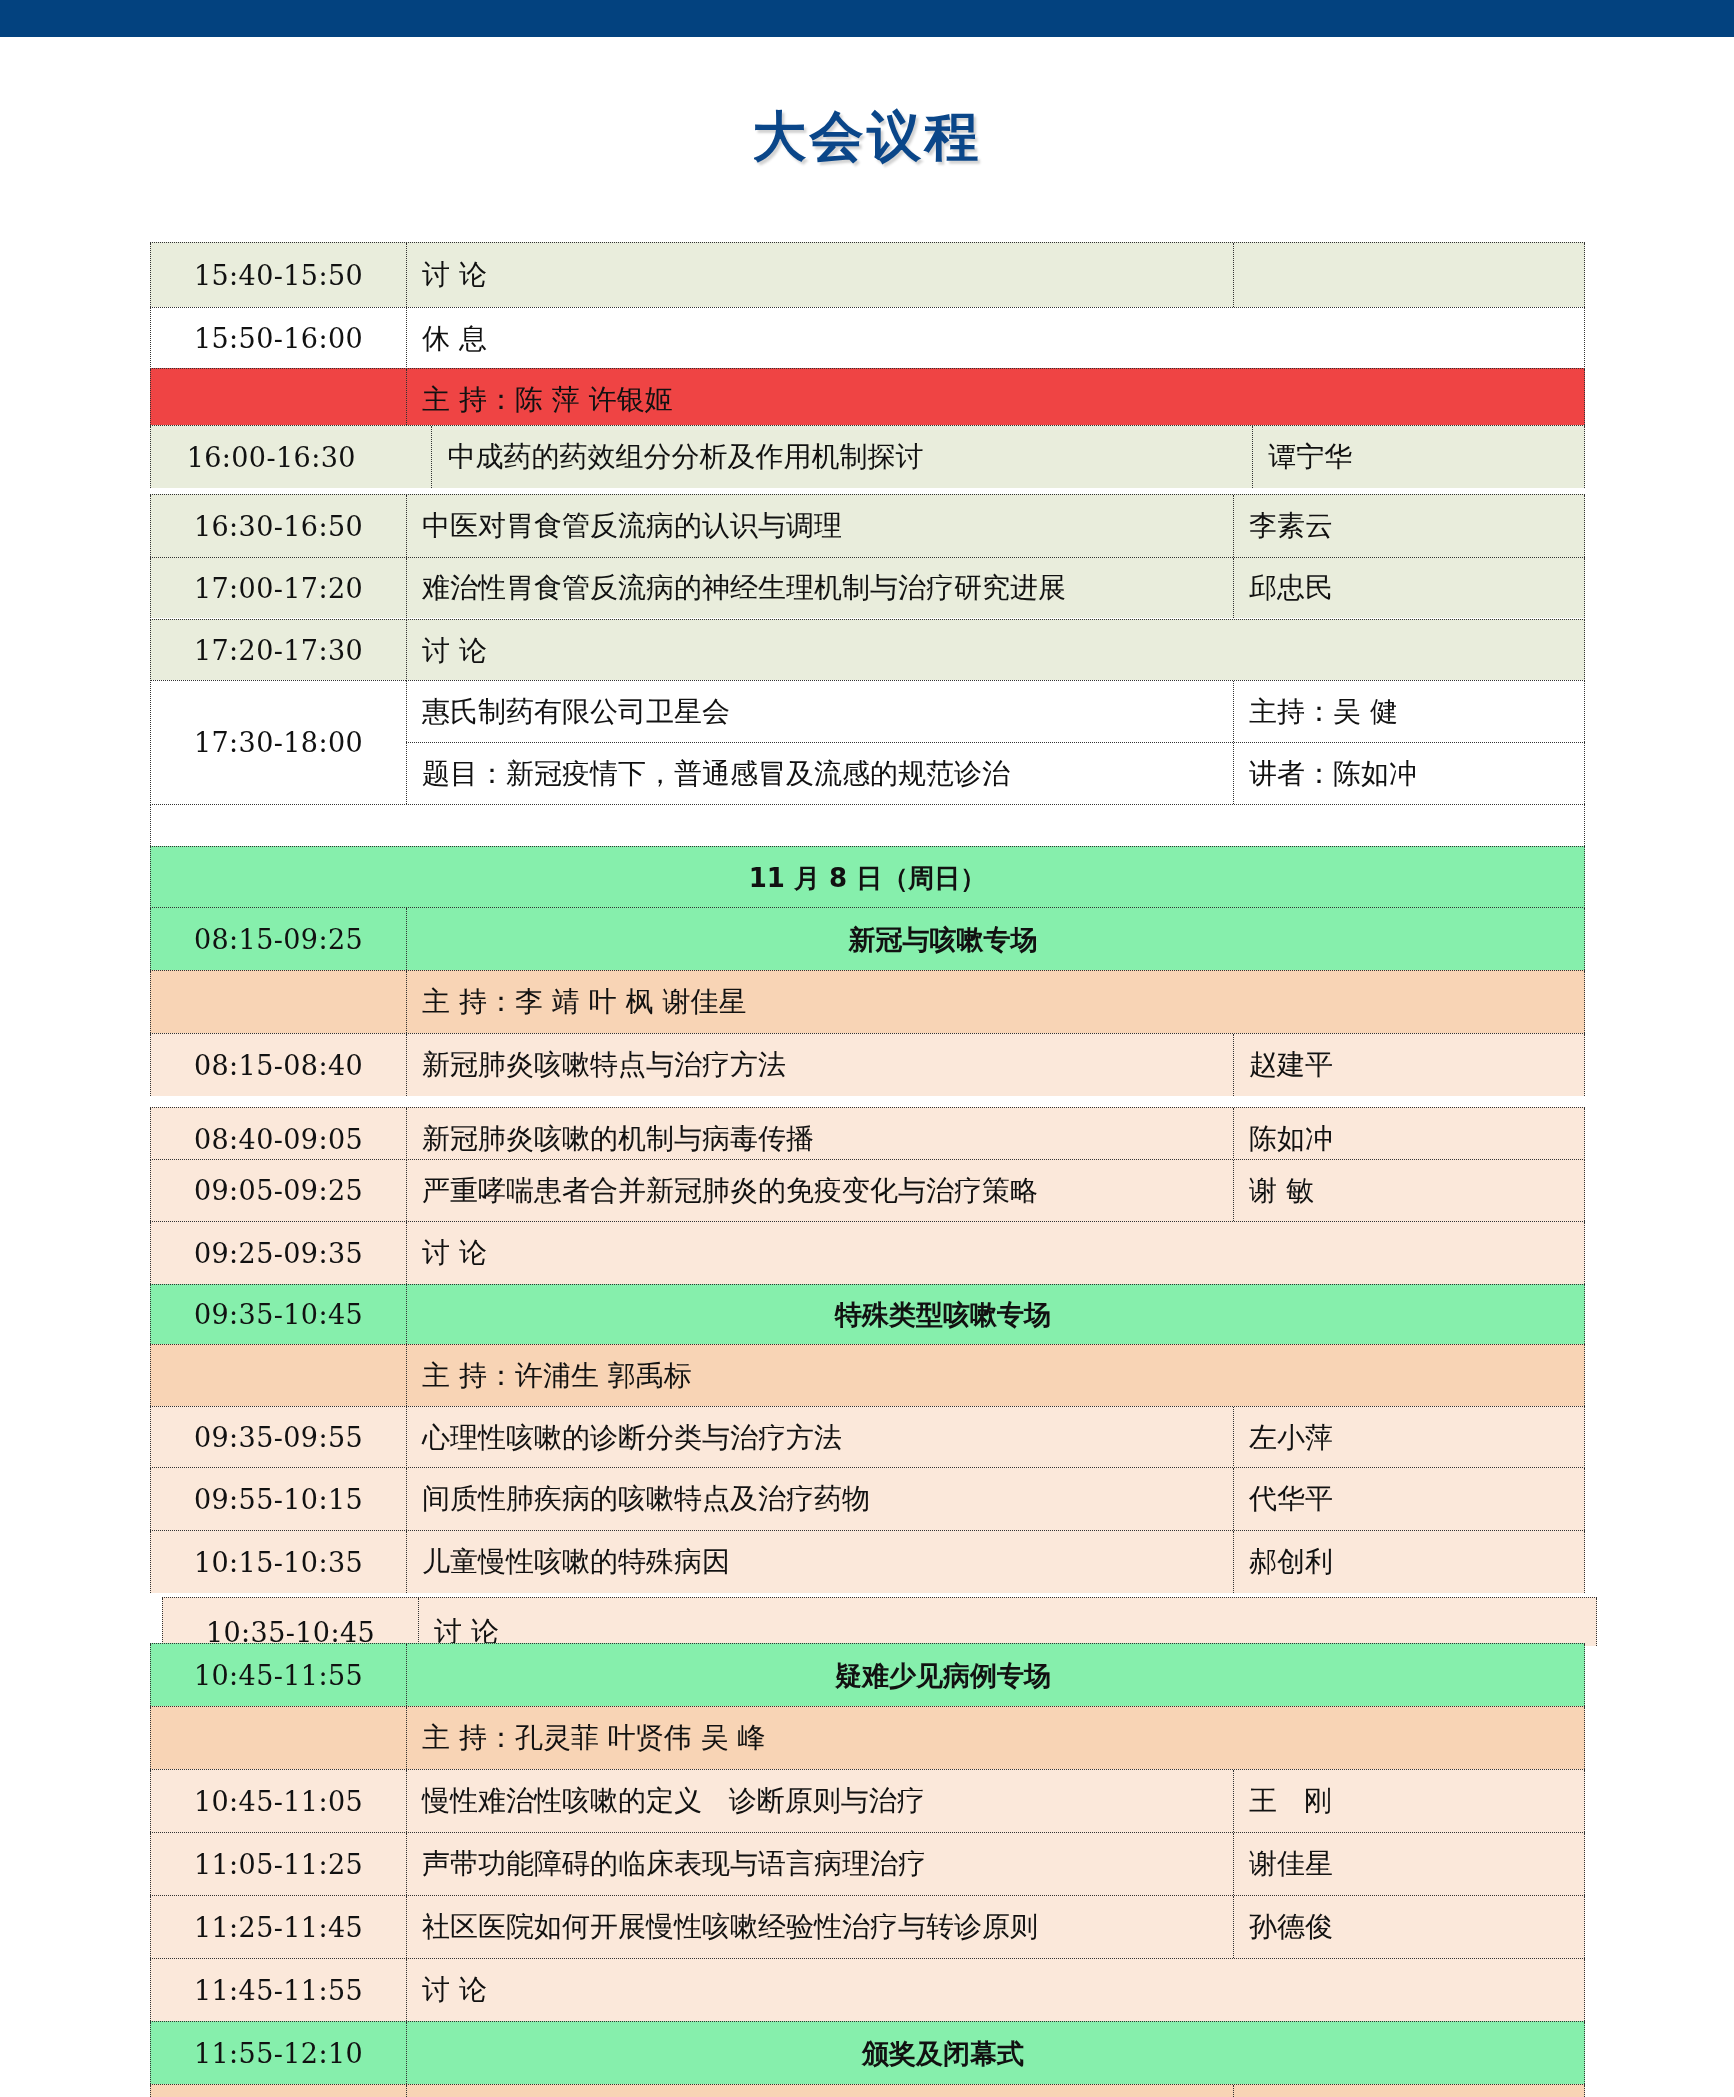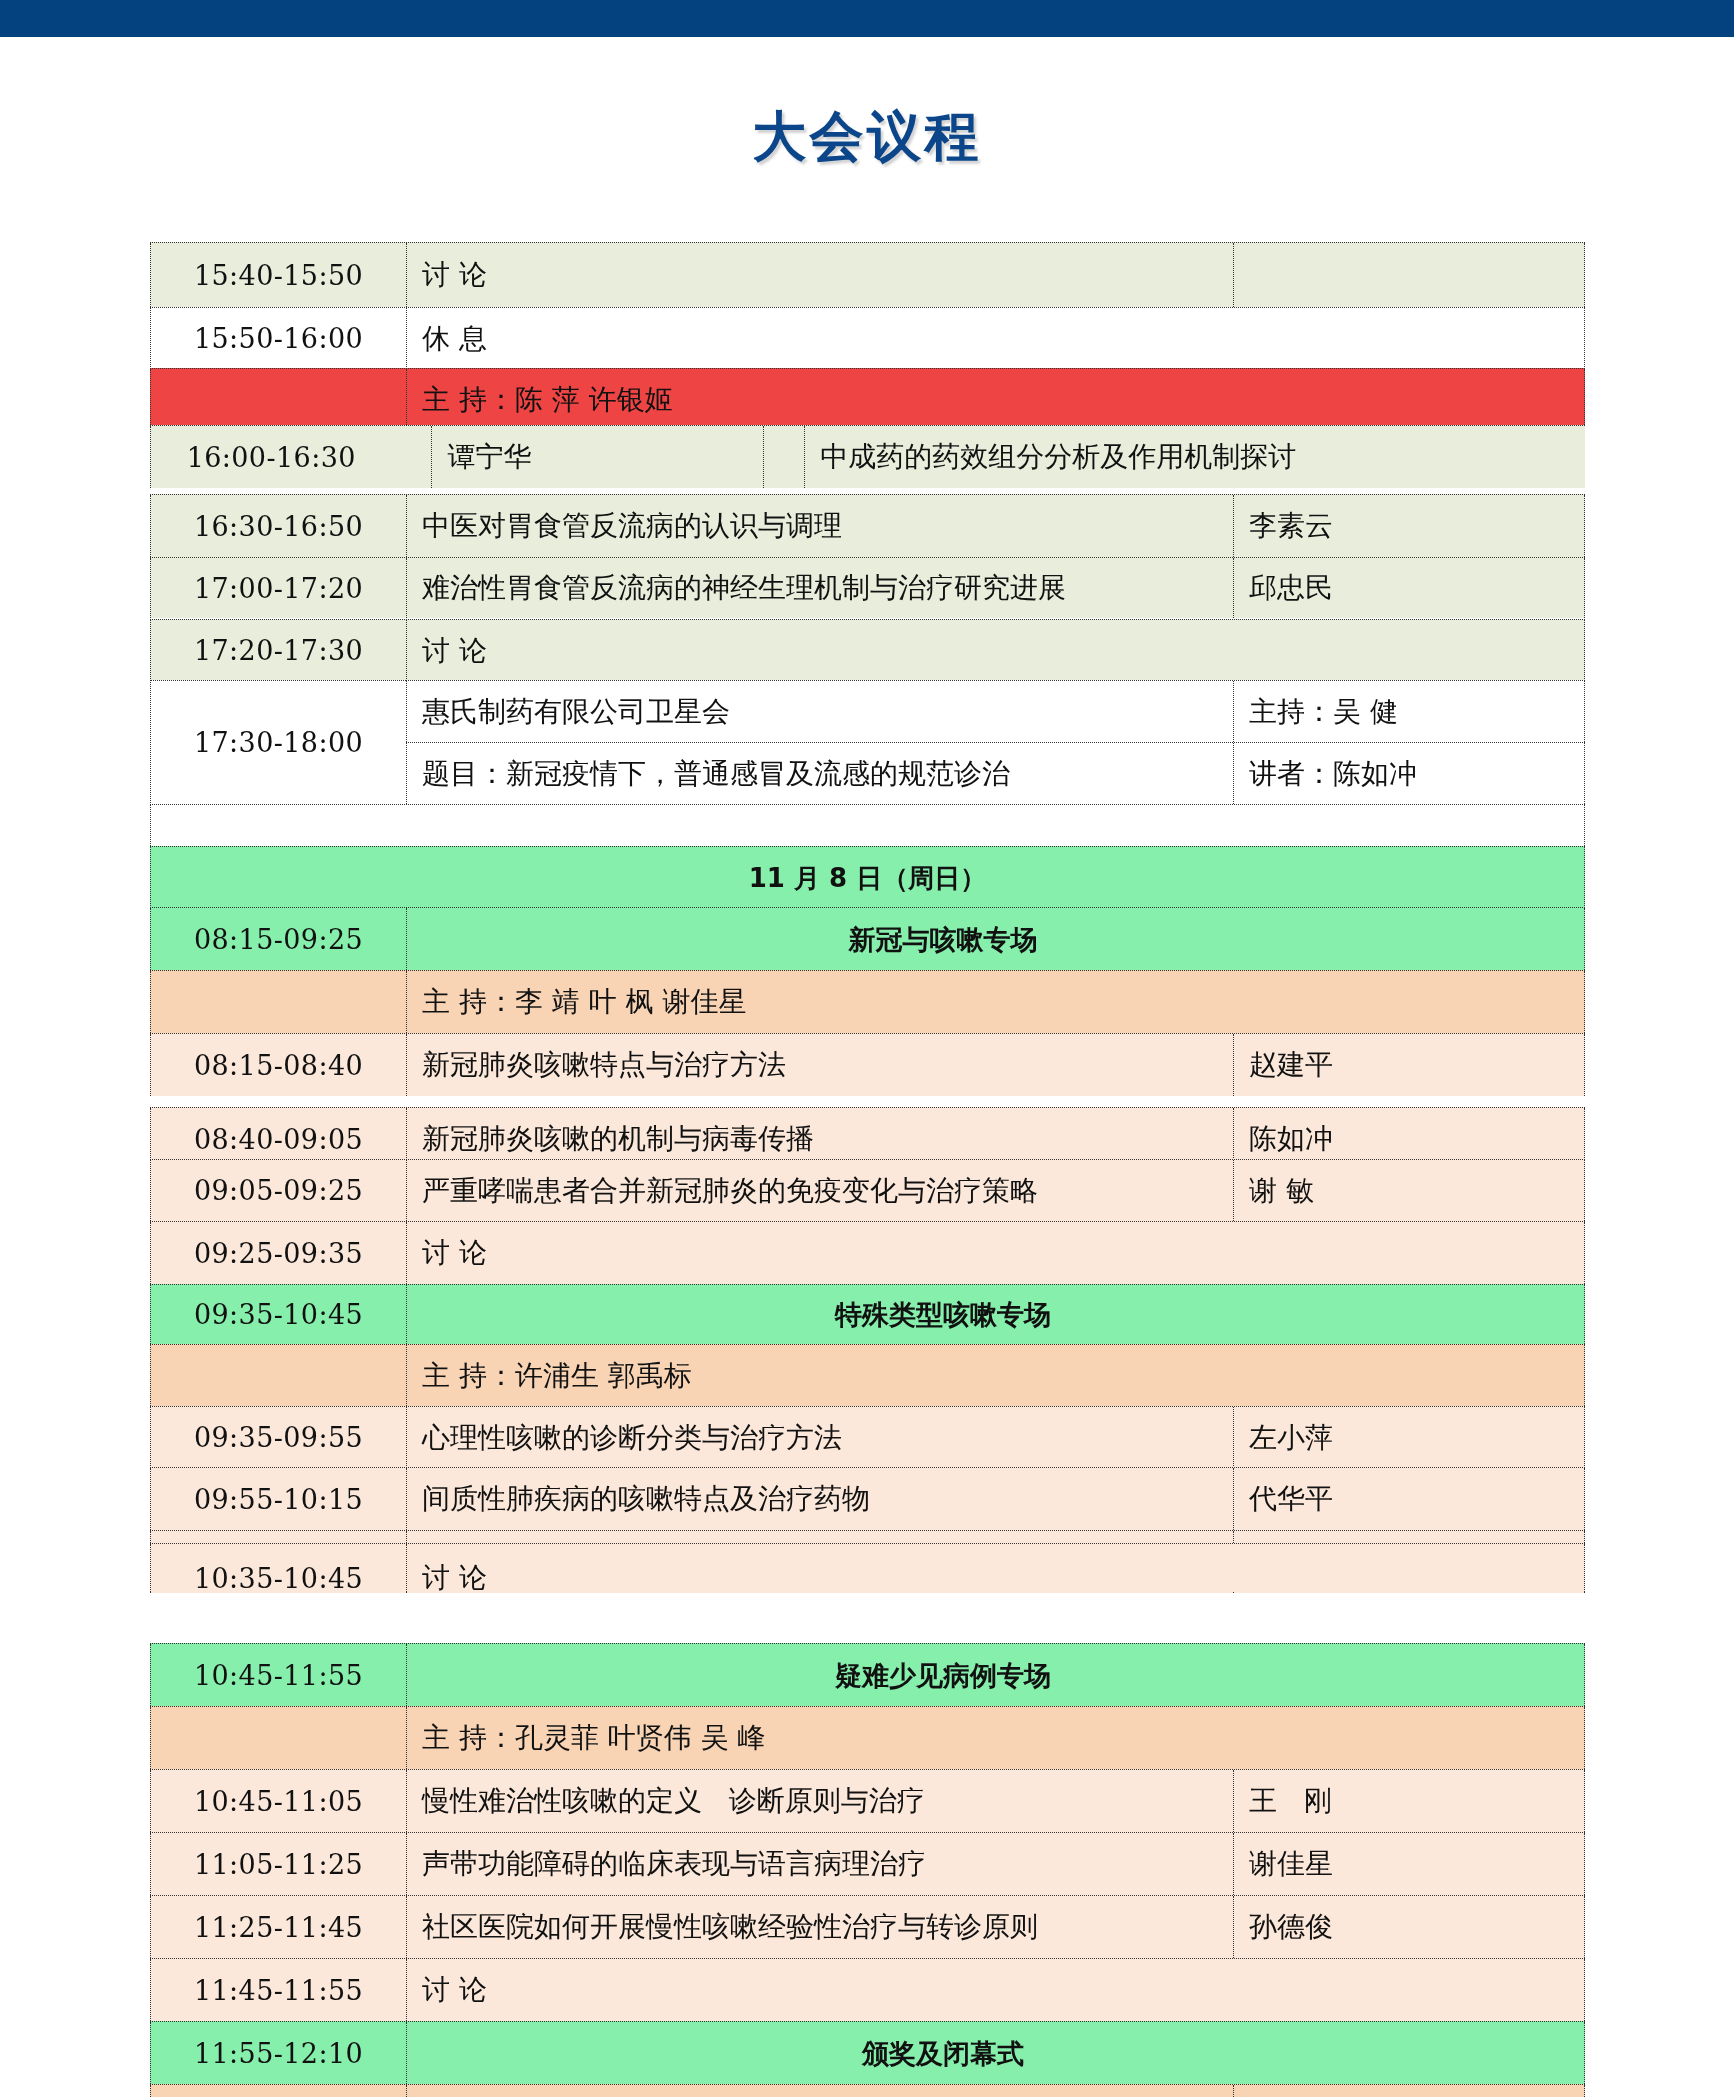--- a/index.html
+++ b/index.html
@@ -60,22 +60,22 @@
   <div class="row bg-white" style="top:65px;height:62px;">
     <div class="cell c-time">15:50-16:00</div>
     <div class="cell c-wide">休  息</div>
   </div>
   <div class="row bg-green-mid" style="top:126px;height:63px;">
     <div class="cell c-time"></div>
     <div class="cell c-wide">主  持：陈   萍   许银姬</div>
   </div>
   <div class="row bg-green-light" style="top:183px;height:63px;gap:40px;">
     <div class="cell c-time">16:00-16:30</div>
+    <div class="cell c-topic">中成药的药效组分分析及作用机制探讨</div>
     <div class="cell c-speaker">谭宁华</div>
-    <div class="cell c-topic">中成药的药效组分分析及作用机制探讨</div>
   </div>
   <div class="row bg-green-light" style="top:252px;height:63px;">
     <div class="cell c-time">16:30-16:50</div>
     <div class="cell c-topic">中医对胃食管反流病的认识与调理</div>
     <div class="cell c-speaker">李素云</div>
   </div>
   <div class="row bg-green-light" style="top:315px;height:61px;">
     <div class="cell c-time">17:00-17:20</div>
     <div class="cell c-topic">难治性胃食管反流病的神经生理机制与治疗研究进展</div>
     <div class="cell c-speaker">邱忠民</div>
@@ -147,21 +147,21 @@
   <div class="row bg-orange-light" style="top:1225px;height:63px;">
     <div class="cell c-time">09:55-10:15</div>
     <div class="cell c-topic">间质性肺疾病的咳嗽特点及治疗药物</div>
     <div class="cell c-speaker">代华平</div>
   </div>
   <div class="row bg-orange-light" style="top:1288px;height:63px;">
     <div class="cell c-time">10:15-10:35</div>
     <div class="cell c-topic">儿童慢性咳嗽的特殊病因</div>
     <div class="cell c-speaker">郝创利</div>
   </div>
-  <div class="row bg-orange-light" style="top:1301px;height:49px;">
+  <div class="row bg-orange-light" style="top:1355px;height:49px;margin-left:12px;">
     <div class="cell c-time" style="align-items:flex-end;">10:35-10:45</div>
     <div class="cell c-wide" style="align-items:flex-end;">讨  论</div>
   </div>
 
   <div class="row bg-orange-head" style="top:1401px;height:63px;">
     <div class="cell c-time">10:45-11:55</div>
     <div class="cell c-session">疑难少见病例专场</div>
   </div>
   <div class="row bg-orange-mid" style="top:1464px;height:63px;">
     <div class="cell c-time"></div>

